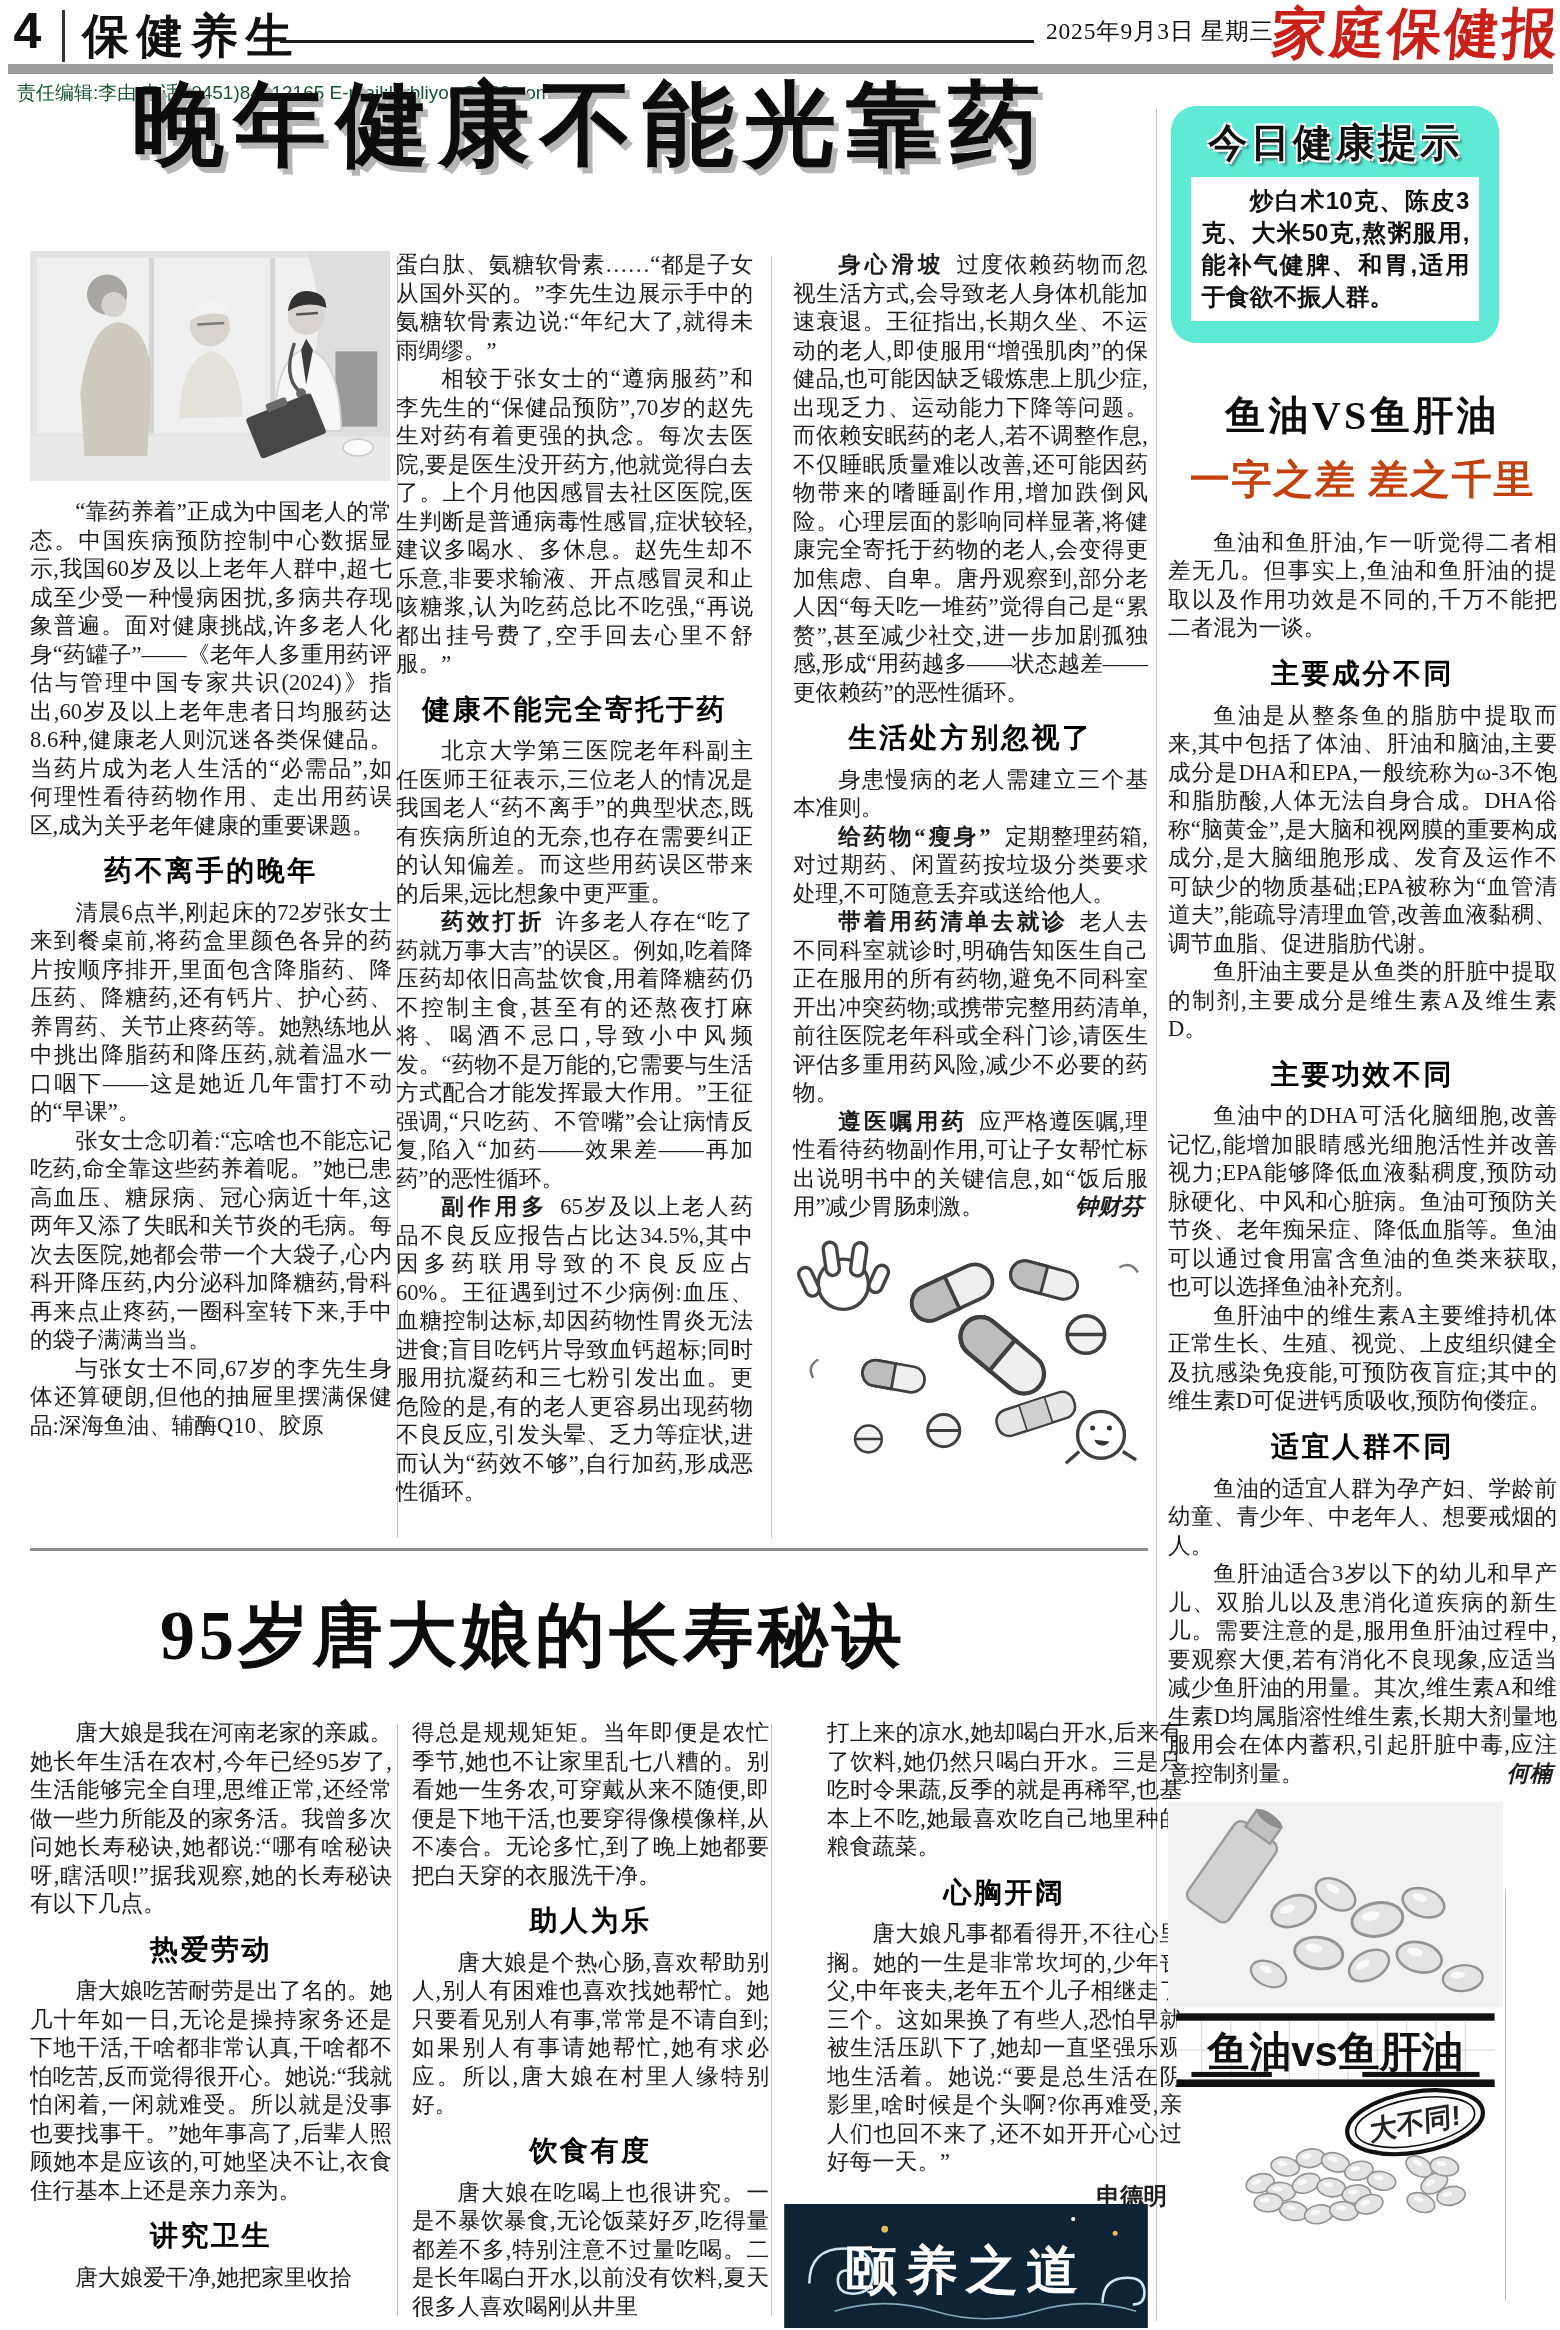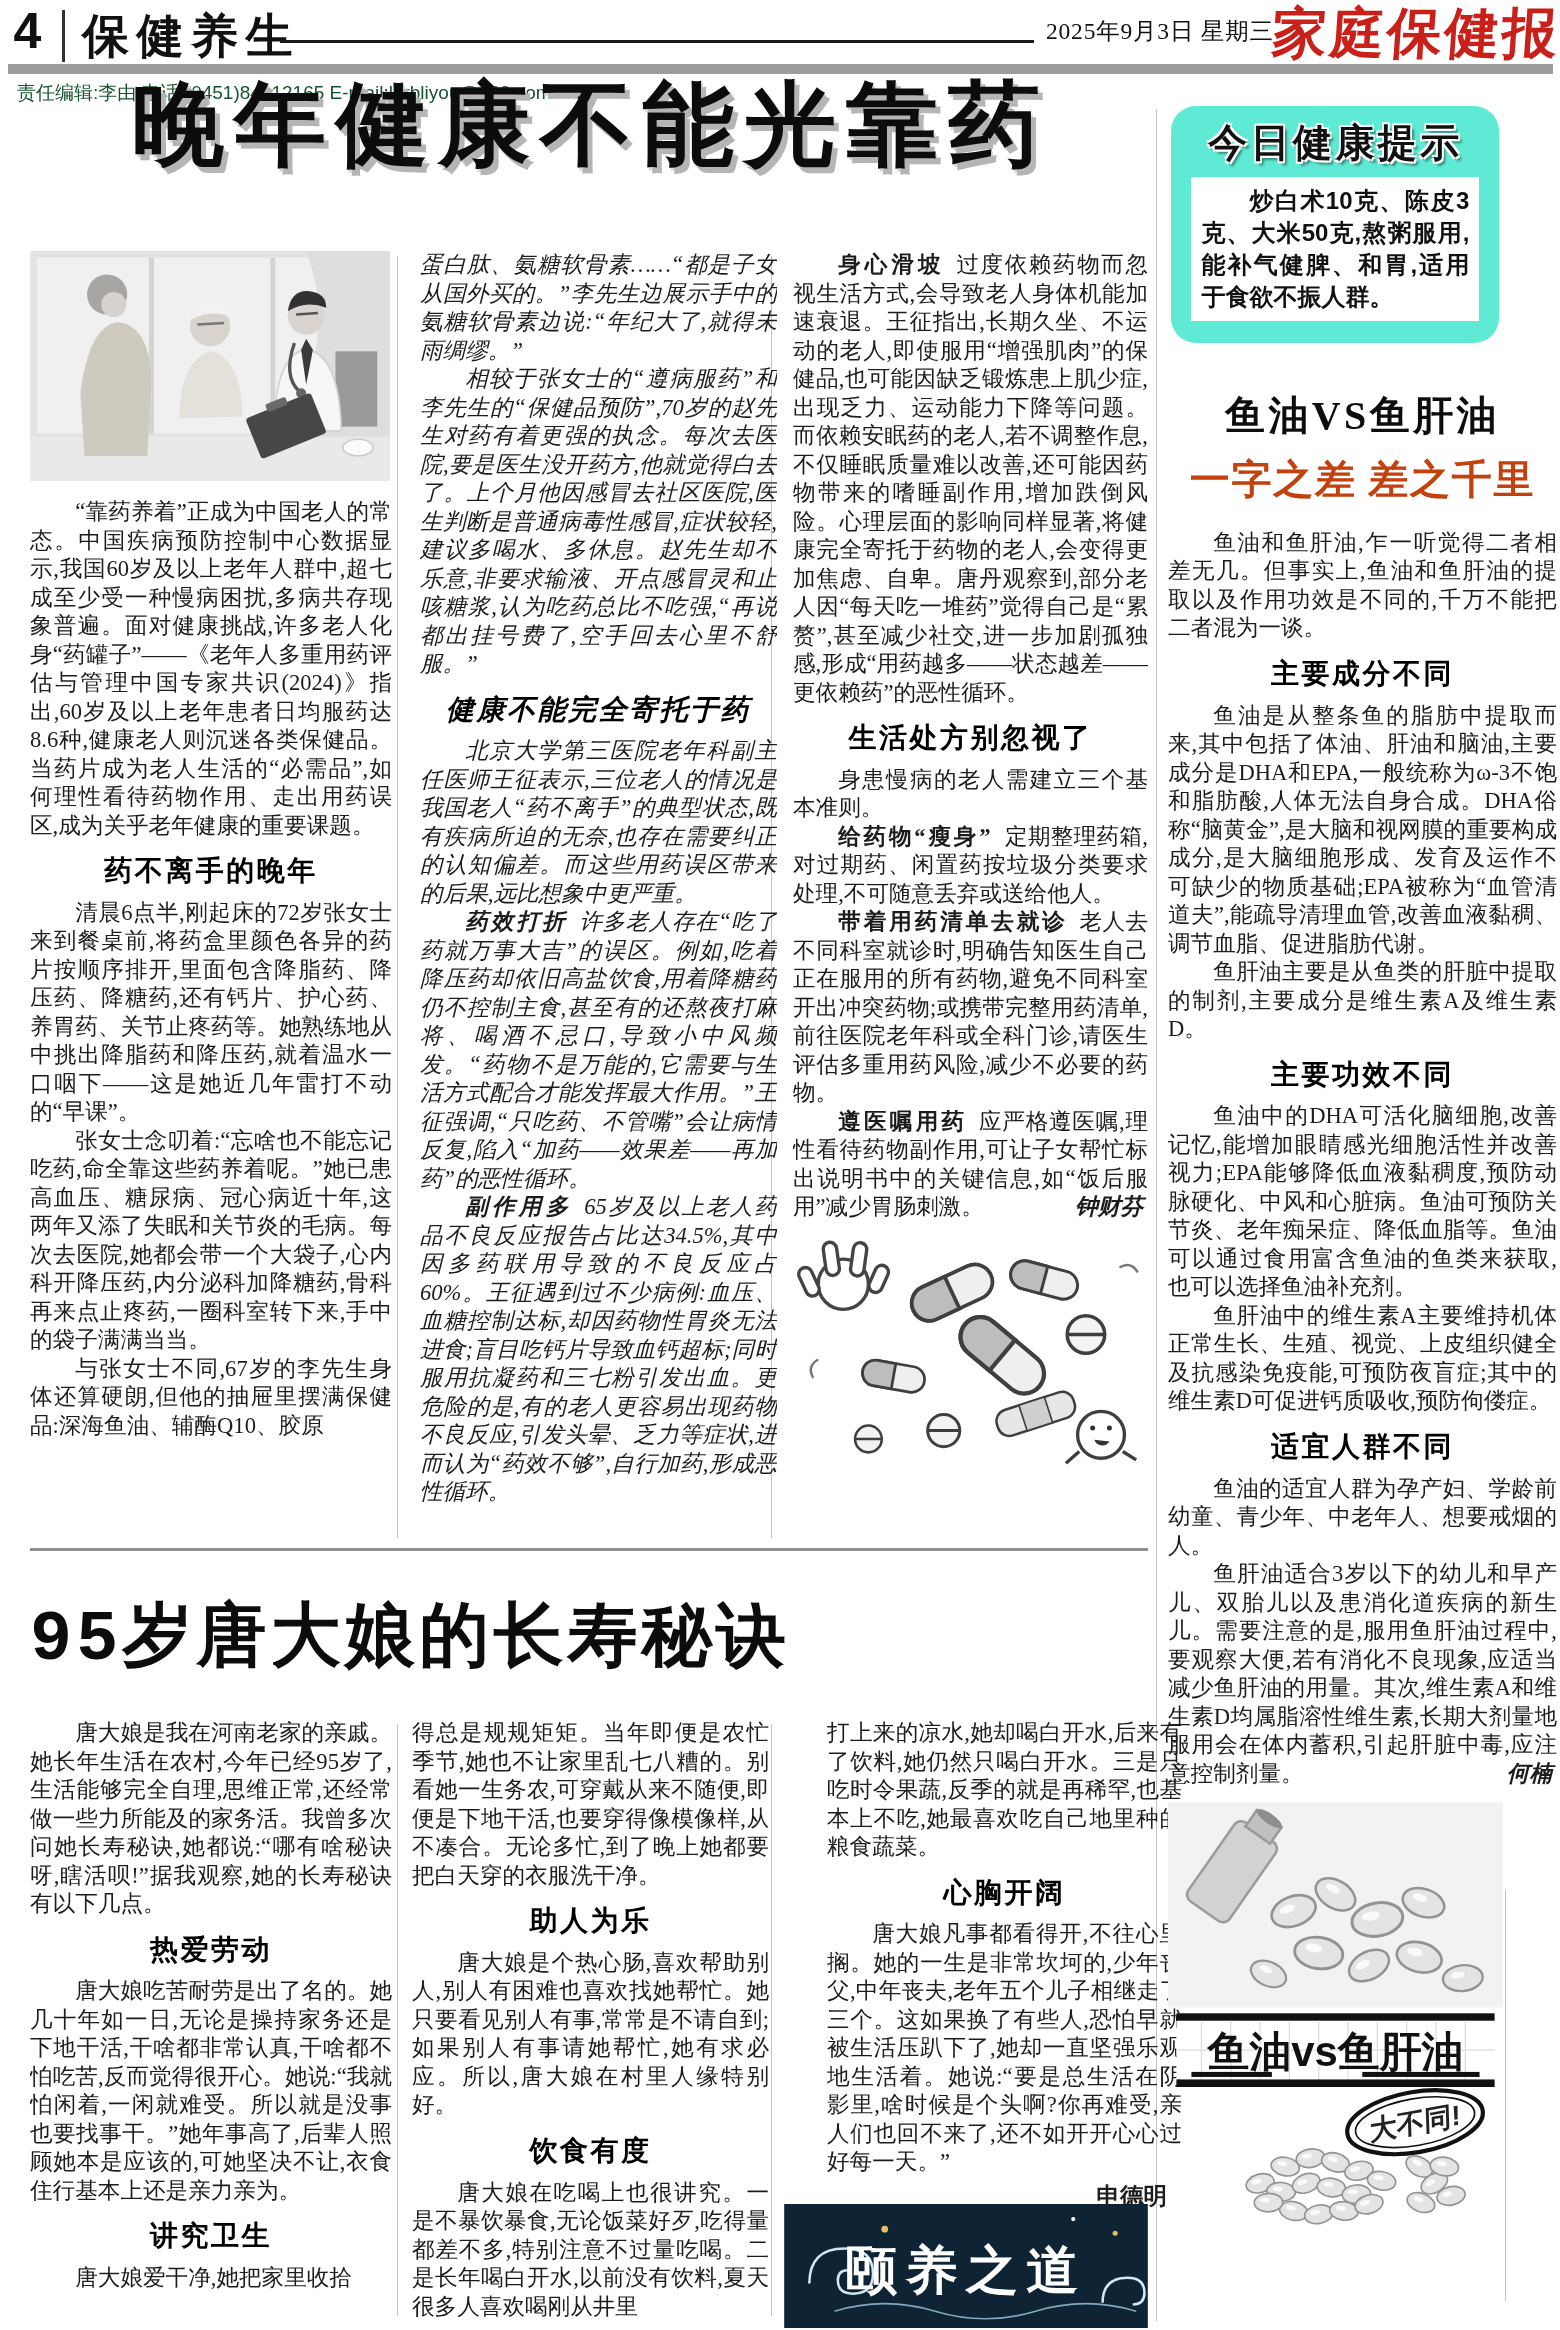--- a/index.html
+++ b/index.html
@@ -15,27 +15,27 @@
   #date{left:1046px;top:15px;font-size:23.5px;letter-spacing:0.8px;color:#111;}
   #paper-name{left:1272px;top:-3.4px;font-size:55px;font-weight:900;color:#c9211a;
               letter-spacing:2.5px;transform:skewX(-4deg);}
   #gray-bar{left:8.4px;top:64px;width:1545px;height:10px;background:#9c9c9c;}
   #editor-line{left:17px;top:80px;font-family:"Liberation Sans","DejaVu Sans",sans-serif;
                font-size:19px;color:#14532d;}
   
   #main-headline{left:34px;top:79px;width:1114px;text-align:center;font-size:92px;
                  font-weight:900;letter-spacing:10px;line-height:1.0;color:#0c0c0c;
                  text-shadow:5px 5.9px 0 #b5b5b5,1.7px 2.5px 0 #d9d9d9;}
-  #long-headline{left:30px;top:1589px;width:1006px;text-align:left;font-size:70px;
-                 font-weight:900;letter-spacing:4.2px;color:#0c0c0c;font-family:Liberation Mono, monospace;}
+  #long-headline{left:30px;top:1589px;width:1006px;text-align:center;font-size:70px;
+                 font-weight:900;letter-spacing:4.2px;color:#0c0c0c;}
   
   .tcol{top:251px;height:1289px;overflow:hidden;}
   .bcol{top:1719px;height:598px;overflow:hidden;}
   #t-col1{left:30px;width:362px;}
-  #t-col2{left:420px;width:357px;font-style:italic;}
+  #t-col2{left:396px;width:357px;}
   #t-col3{left:793px;width:355px;}
   #b-col1{left:30px;width:362px;}
   #b-col2{left:412px;width:357px;}
   #b-col3{left:793px;width:355px;margin-left:34px;}
   .para{margin:0;font-size:22.6px;line-height:28.5px;text-align:justify;text-indent:2em;color:#1c1c1c;}
   .cont{text-indent:0;}
   .subhead{font-family:"Liberation Sans","DejaVu Sans",sans-serif;font-weight:bold;
            font-size:28px;text-align:center;letter-spacing:2.5px;margin:17px 0 13.4px;color:#000;text-indent:0;}
   .lead{font-weight:bold;letter-spacing:2.5px;padding-right:11.7px;}
   .author-fl{float:right;font-weight:bold;padding-right:5px;font-style:italic;}

